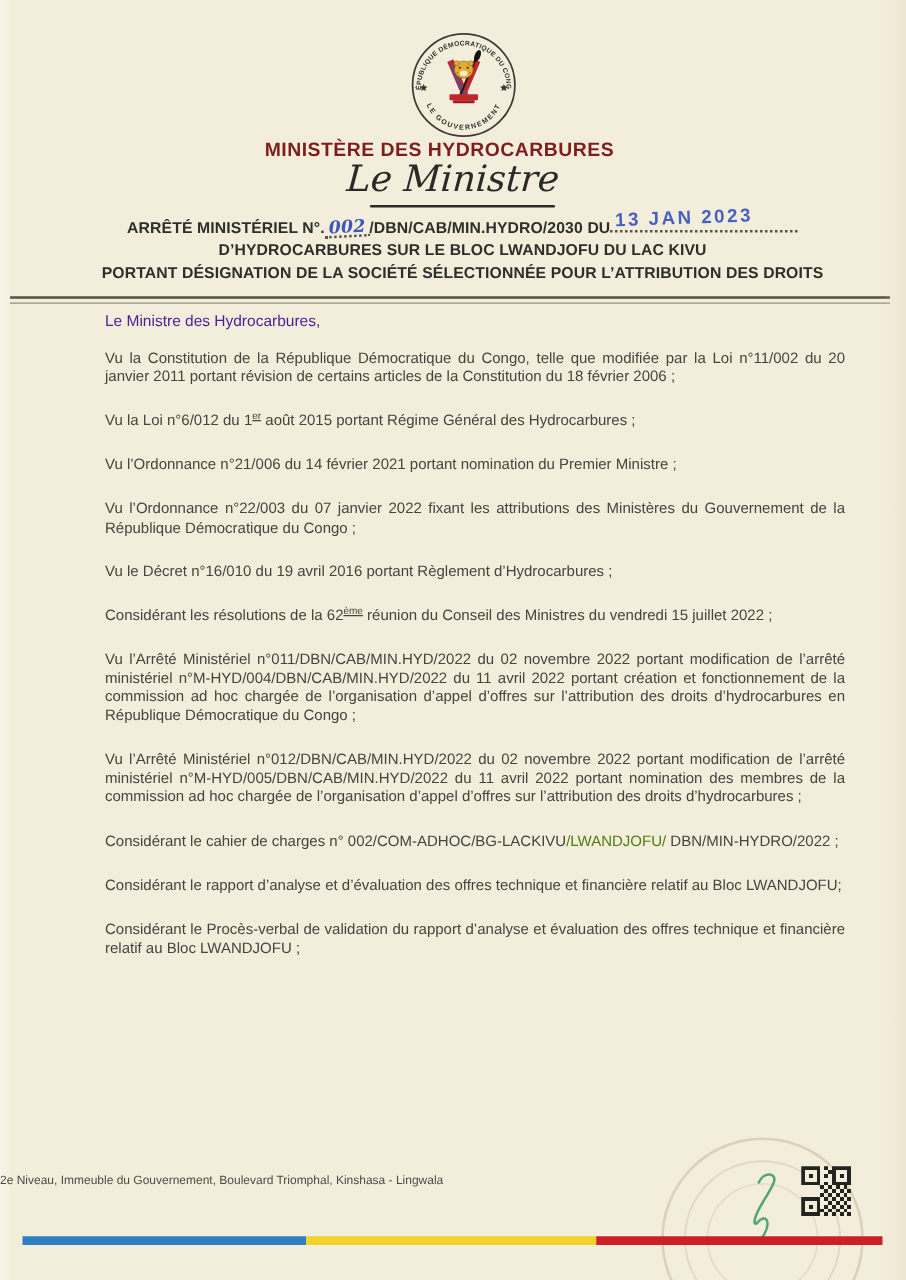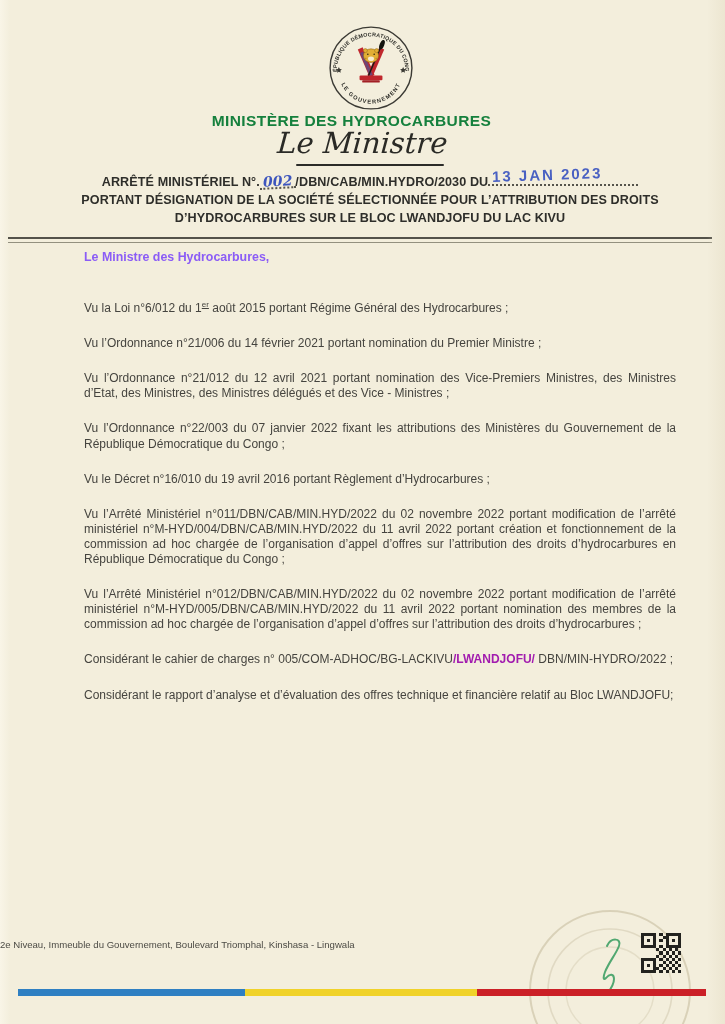--- a/index.html
+++ b/index.html
@@ -22,21 +22,21 @@
     content:""; position:absolute; right:0; top:0; bottom:0; width:18px;
     background:linear-gradient(270deg, rgba(228,220,196,.45), rgba(228,220,196,0));
     pointer-events:none;
   }
 
   
   .seal-wrap { position:absolute; left:327px; top:24px; width:88px; height:88px; }
   .ministry {
     position:absolute; top:112px; left:0; width:703px;
     text-align:center; font-weight:bold; font-size:15.5px; letter-spacing:.4px;
-    color:#15803d;
+    color:#7f1d1d;
   }
   .signatory {
     position:absolute; top:126px; left:0; width:725px;
     text-align:center;
     font-family:"DejaVu Serif", serif; font-style:italic;
     font-size:29px; color:#2a2a26; transform:skewX(-4deg);
   }
   .signatory-underline {
     position:absolute; top:164px; left:296px; width:148px; height:2px;
     background:#2b2b28; border-radius:1px;
@@ -68,23 +68,23 @@
     position:absolute; top:237px; left:8px; width:704px; height:3px;
     border-top:2px solid #54524a; border-bottom:1px solid #93907f;
   }
 
   
   .doc-body {
     position:absolute; top:250px; left:84px; width:592px;
     font-size:12px; line-height:15.1px; text-align:justify;
     color:#45443f;
   }
-  .salutation { font-weight:bold; color:#8b5cf6; margin:0 0 36px 0; font-size:12.4px; }
+  .salutation { font-weight:normal; color:#4c1d95; margin:0 0 14px 0; font-size:12.4px; }
   .para { margin:0 0 20px 0; }
-  .para b { font-weight:bold; color:#a21caf; }
+  .para b { font-weight:normal; color:#4d7c0f; }
   .para sup { font-size:8px; line-height:0; vertical-align:super;text-decoration:underline; }
 
   
   .footer-address {
     position:absolute; top:938px; left:0; width:725px;
     text-align:left; font-size:9.6px; line-height:13px; color:#4c4b45;
   }
   .flag-stripe {
     position:absolute; top:989px; left:18px; width:688px; height:7px;
     display:flex;
@@ -141,37 +141,39 @@
   </div>
 
   <div class="ministry">MINISTÈRE DES HYDROCARBURES</div>
   <div class="signatory">Le Ministre</div>
   <div class="signatory-underline"></div>
 
   <div class="title-block">
     <div class="title-line1">
       <span>ARRÊTÉ MINISTÉRIEL N°.</span><span class="handwritten" style="color: rgb(61, 85, 189);">002</span><span>/DBN/CAB/MIN.HYDRO/2030 DU</span><span class="dot-leader"><span class="stamp" style="color: rgb(59, 85, 192);">13 JAN 2023</span></span>
     </div>
+    <div>D’HYDROCARBURES SUR LE BLOC LWANDJOFU DU LAC KIVU</div>
     <div>PORTANT DÉSIGNATION DE LA SOCIÉTÉ SÉLECTIONNÉE POUR L’ATTRIBUTION DES DROITS</div>
-    <div>D’HYDROCARBURES SUR LE BLOC LWANDJOFU DU LAC KIVU</div>
   </div>
   <div class="title-rule"></div>
 
   <div class="doc-body">
     <p class="salutation">Le Ministre des Hydrocarbures,</p>
     <div>
+        <p class="para"><span>Vu la Constitution de la République Démocratique du Congo, telle que modifiée par la Loi n°11/002 du 20 janvier 2011 portant révision de certains articles de la Constitution du 18 février 2006 ;</span></p>
         <p class="para"><span>Vu la Loi n°6/012 du 1</span><sup>er</sup><span> août 2015 portant Régime Général des Hydrocarbures ;</span></p>
         <p class="para"><span>Vu l’Ordonnance n°21/006 du 14 février 2021 portant nomination du Premier Ministre ;</span></p>
-        <p class="para"><span>Vu l’Ordonnance n°21/012 du 12 avril 2021 portant nomination des Vice-Premiers Ministres, des Ministres d’Etat, des Ministres, des Ministres délégués et des Vice - Ministres ;</span></p>
         <p class="para"><span>Vu l’Ordonnance n°22/003 du 07 janvier 2022 fixant les attributions des Ministères du Gouvernement de la République Démocratique du Congo ;</span></p>
         <p class="para"><span>Vu le Décret n°16/010 du 19 avril 2016 portant Règlement d’Hydrocarbures ;</span></p>
+        <p class="para"><span>Considérant les résolutions de la 62</span><sup>ème</sup><span> réunion du Conseil des Ministres du vendredi 15 juillet 2022 ;</span></p>
         <p class="para"><span>Vu l’Arrêté Ministériel n°011/DBN/CAB/MIN.HYD/2022 du 02 novembre 2022 portant modification de l’arrêté ministériel n°M-HYD/004/DBN/CAB/MIN.HYD/2022 du 11 avril 2022 portant création et fonctionnement de la commission ad hoc chargée de l’organisation d’appel d’offres sur l’attribution des droits d’hydrocarbures en République Démocratique du Congo ;</span></p>
         <p class="para"><span>Vu l’Arrêté Ministériel n°012/DBN/CAB/MIN.HYD/2022 du 02 novembre 2022 portant modification de l’arrêté ministériel n°M-HYD/005/DBN/CAB/MIN.HYD/2022 du 11 avril 2022 portant nomination des membres de la commission ad hoc chargée de l’organisation d’appel d’offres sur l’attribution des droits d’hydrocarbures ;</span></p>
-        <p class="para"><span>Considérant le cahier de charges n° 005/COM-ADHOC/BG-LACKIVU</span><b>/LWANDJOFU/</b><span> DBN/MIN-HYDRO/2022 ;</span><br></p>
+        <p class="para"><span>Considérant le cahier de charges n° 002/COM-ADHOC/BG-LACKIVU</span><b>/LWANDJOFU/</b><span> DBN/MIN-HYDRO/2022 ;</span><br></p>
         <p class="para"><span>Considérant le rapport d’analyse et d’évaluation des offres technique et financière  relatif au Bloc LWANDJOFU;</span></p>
+        <p class="para"><span>Considérant le Procès-verbal de validation du rapport d’analyse et évaluation des offres technique et financière relatif au Bloc LWANDJOFU ;</span></p>
       </div>
   </div>
 
   <svg class="watermark" viewBox="0 0 176 176">
     <circle cx="88" cy="88" r="80" fill="none" stroke="rgba(150,135,95,0.28)" stroke-width="2"></circle>
     <circle cx="88" cy="88" r="62" fill="none" stroke="rgba(150,135,95,0.2)" stroke-width="1.6"></circle>
     <circle cx="88" cy="88" r="44" fill="none" stroke="rgba(150,135,95,0.16)" stroke-width="1.4"></circle>
   </svg>
 
   <svg class="paraph" viewBox="0 0 40 64">

